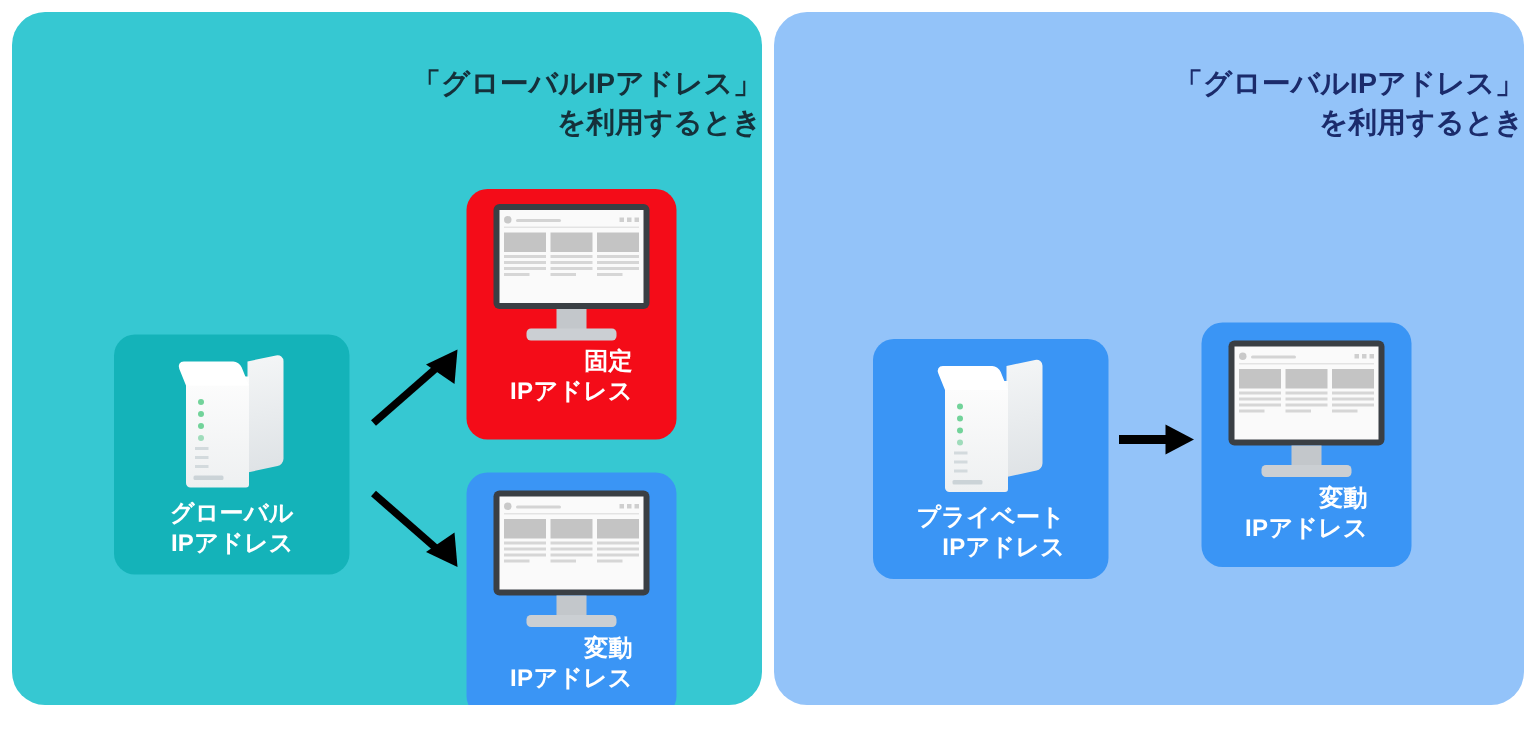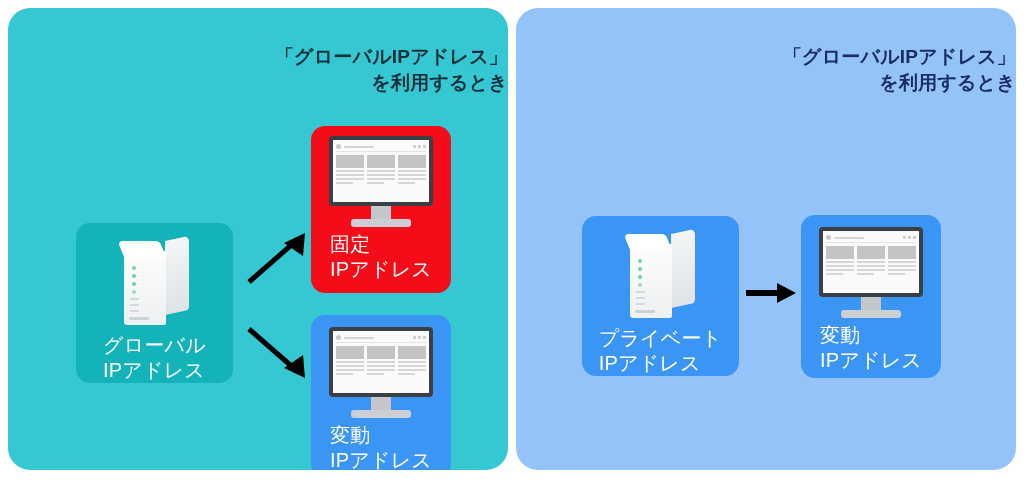--- a/index.html
+++ b/index.html
@@ -51,36 +51,36 @@
   .card {
     position: absolute;
     border-radius: 14px;
     box-sizing: border-box;
     display: flex;
     flex-direction: column;
     align-items: center;
     justify-content: flex-start;
   }
   .card-label {
-    text-align: left;
-    font-weight: normal;
-    font-size: 20px;
+    text-align: right;
+    font-weight: bold;
+    font-size: 16px;
     line-height: 1.25;
     color: #ffffff;
     white-space: pre-line;
     letter-spacing: .2px;
   }
 
   
   .card-global  { left: 68px;  top: 215px; width: 157px; height: 160px; background: #14b3b9; padding-top: 10px; }
   .card-fixed   { left: 303px; top: 118px; width: 140px; height: 167px; background: #f40c18; padding-top: 10px; }
   .card-dyn-l   { left: 303px; top: 307px; width: 140px; height: 163px; background: #3a95f5; padding-top: 12px; }
 
   
-  .card-private { left: 66px;  top: 208px; width: 157px; height: 160px; background: #3a95f5; padding-top: 10px; }
+  .card-private { left: 66px;  top: 218px; width: 157px; height: 160px; background: #3a95f5; padding-top: 10px; }
   .card-dyn-r   { left: 285px; top: 207px; width: 140px; height: 163px; background: #3a95f5; padding-top: 12px; }
 
   
   .router {
     position: relative;
     width: 86px;
     height: 96px;
     margin-bottom: 4px;
   }
   .router .body-front {

